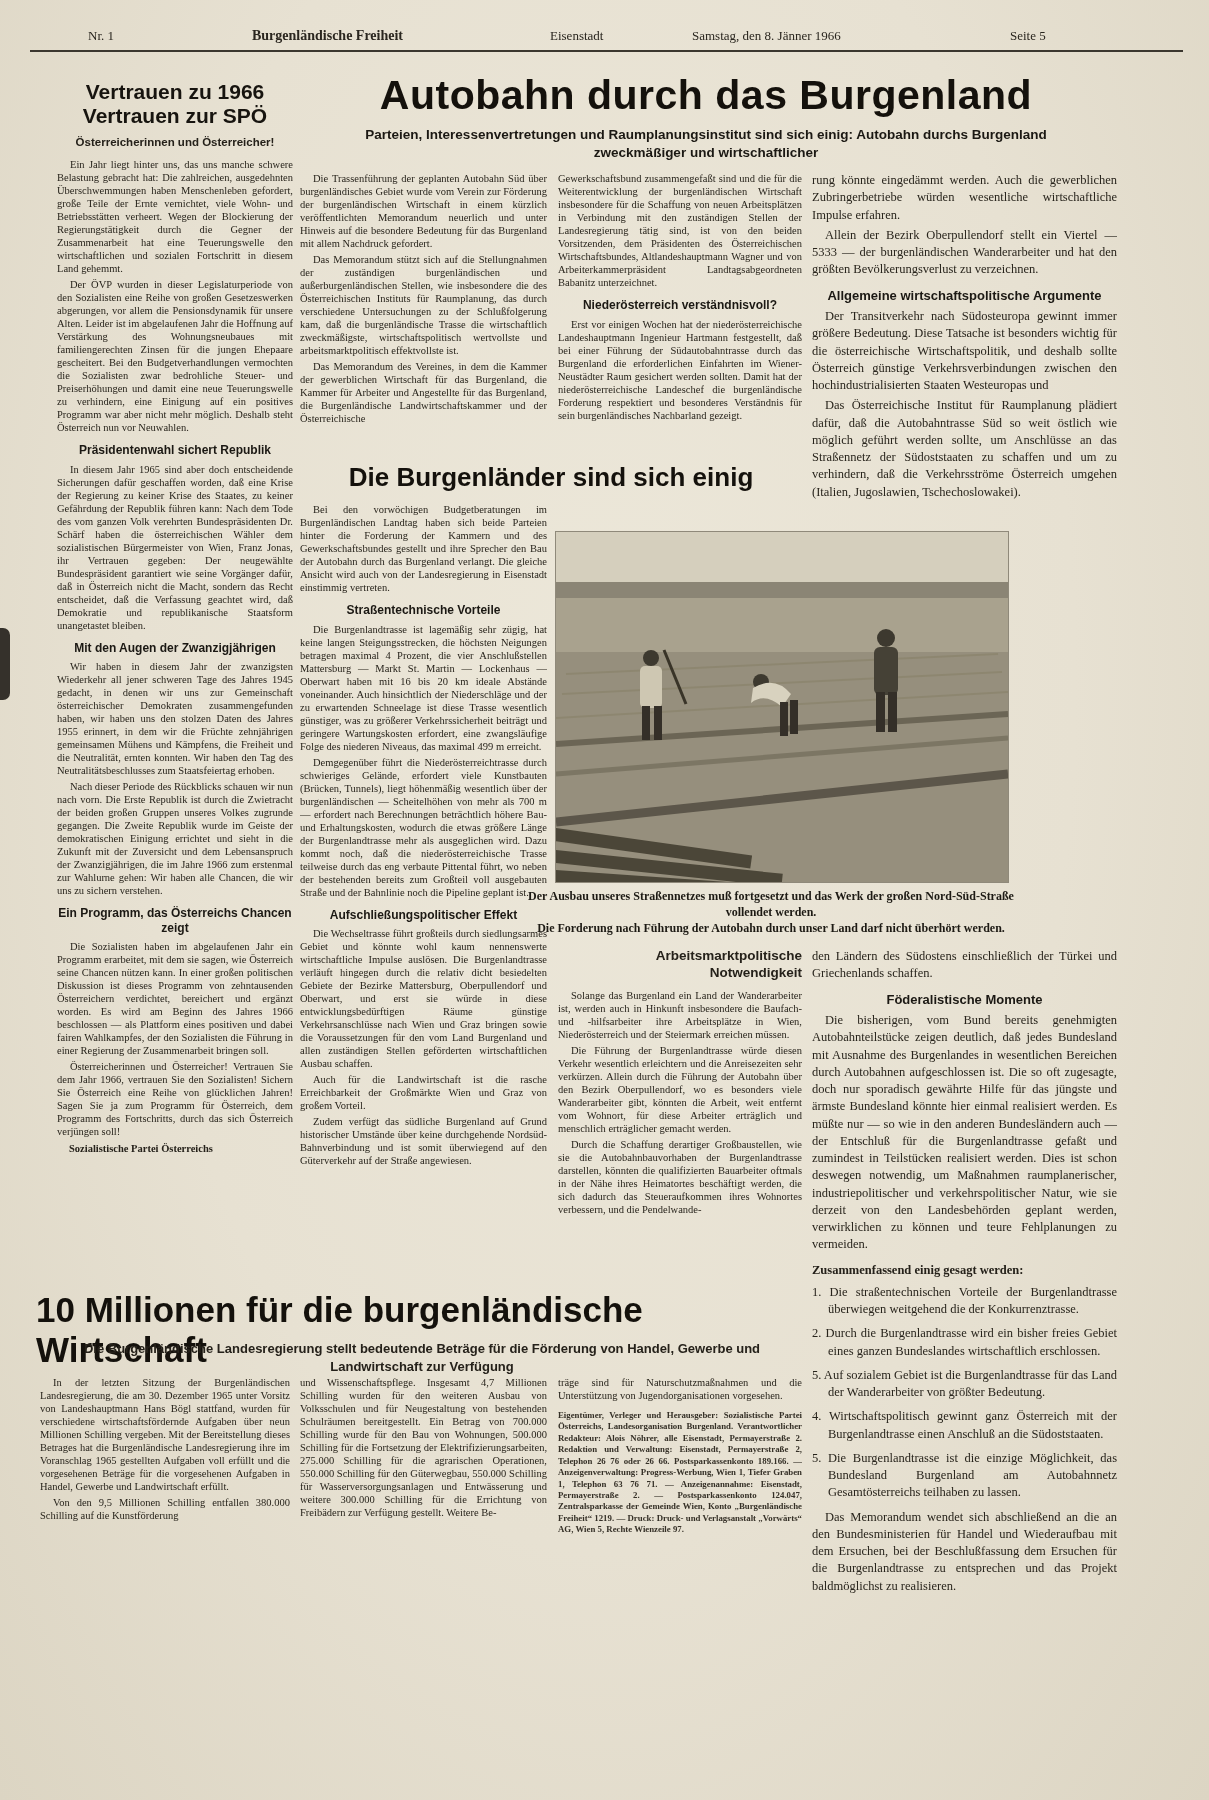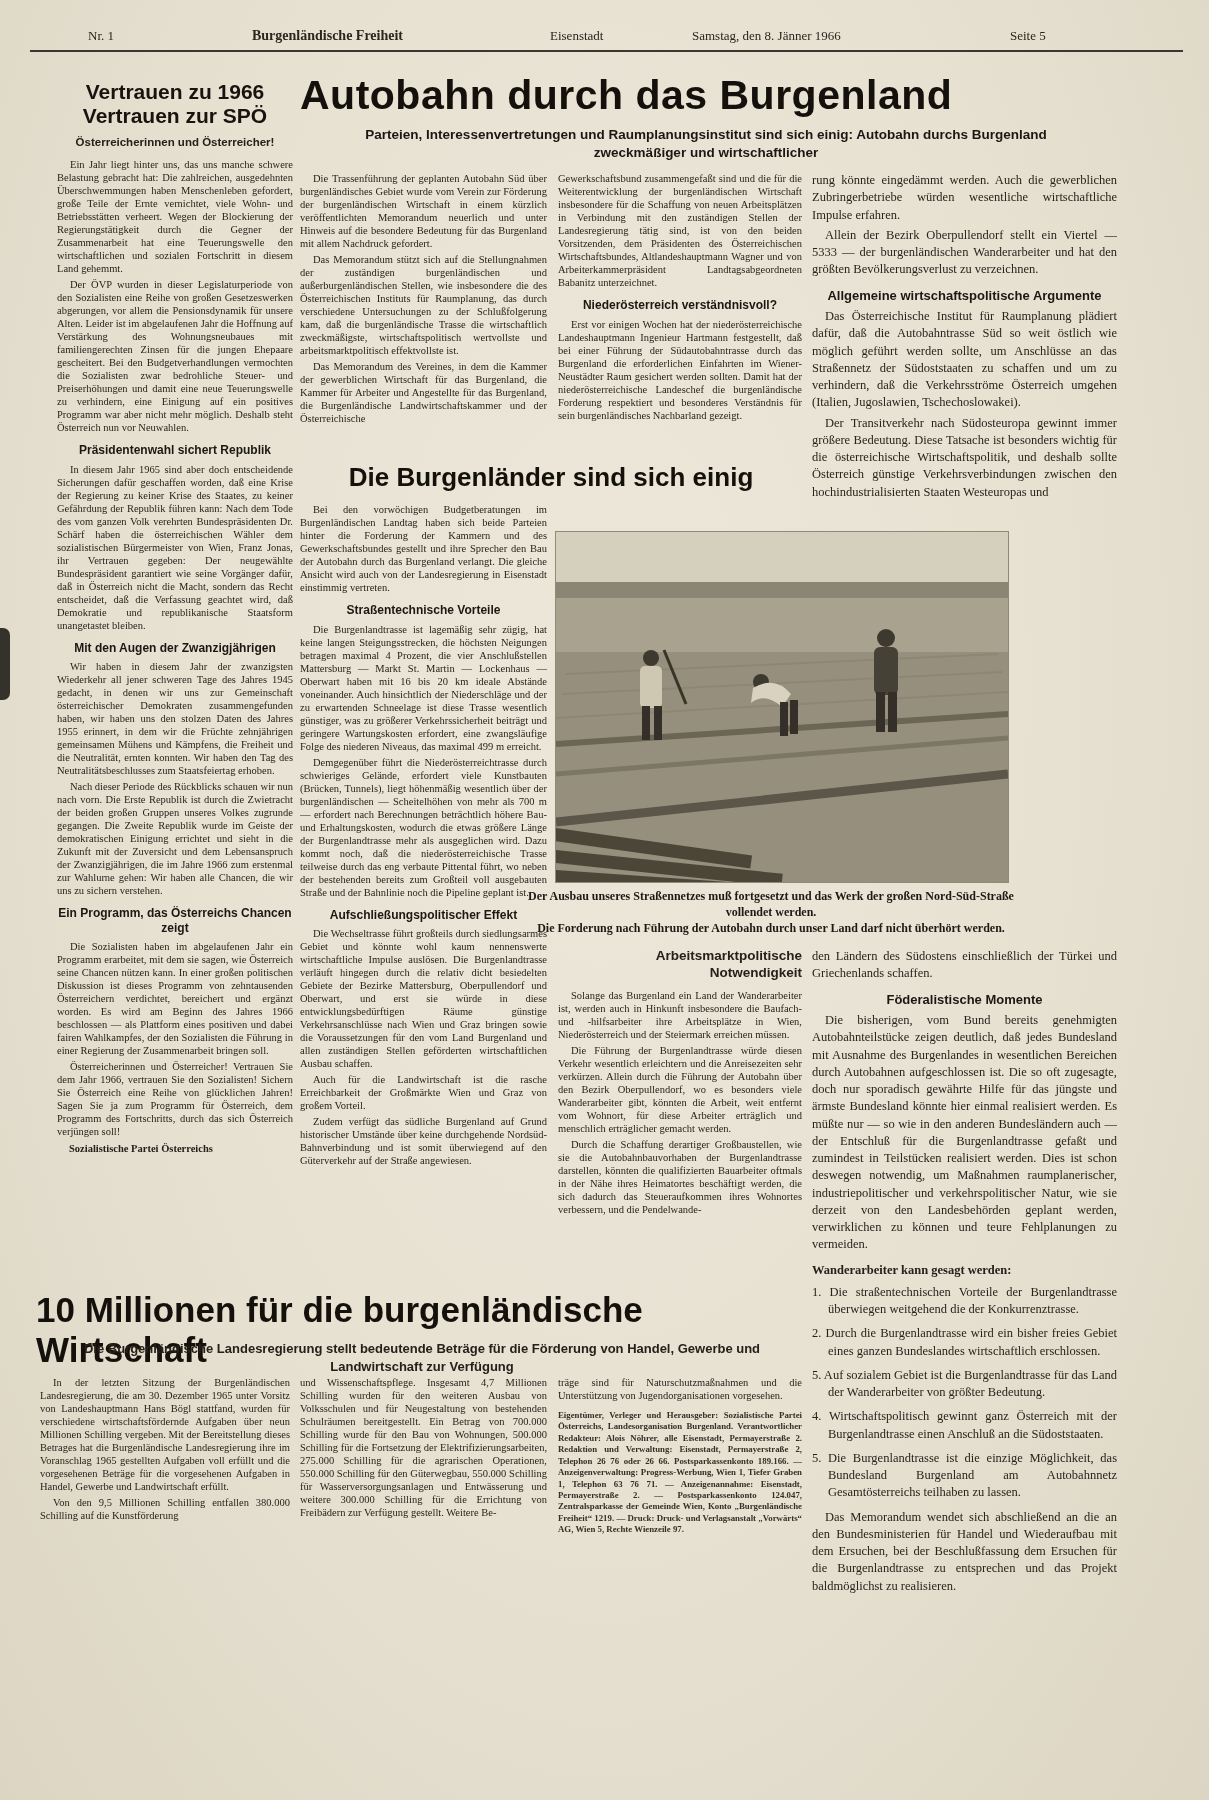--- a/index.html
+++ b/index.html
@@ -31,21 +31,21 @@
 
   
   .spo { left:57px; top:80px; width:236px; height:1205px; }
   .spo-title { font-family:"Liberation Sans", sans-serif; font-weight:bold;
     font-size:21px; line-height:1.14; text-align:center; color:#17140f; }
   .spo-lead { font-family:"Liberation Sans", sans-serif; font-weight:bold;
     font-size:11.5px; text-align:center; margin:8px 0 10px; }
   .spo-sign { font-weight:bold; font-size:10.5px; margin-top:5px;padding-left:12px; }
 
   
-  .a-title { left:300px; top:72px; width:812px; text-align:left;
+  .a-title { left:300px; top:72px; width:812px; text-align:center;
     font-family:"Liberation Sans", sans-serif; font-weight:bold; font-size:41px;
     letter-spacing:.5px; color:#14110c; }
   .a-sub { left:300px; top:126px; width:812px; text-align:center;
     font-family:"Liberation Sans", sans-serif; font-weight:bold; font-size:13.5px;
     line-height:1.35; color:#1b1813; }
   .a-col1 { left:300px; top:172px; width:247px; height:286px; }
   .a-col2 { left:558px; top:172px; width:244px; height:286px; }
   .a-col3 { left:812px; top:172px; width:305px; height:356px; }
   .a-col3 p, .right-lower p, .right-lower .sum-item, .right-lower .sum-intro {
     font-size:12.5px; line-height:1.38; }
@@ -137,22 +137,22 @@
   <section class="abs a-col2 body-col col-clip">
     <p class="noindent">Gewerkschaftsbund zusammengefaßt sind und die für die Weiterentwicklung der burgenländischen Wirtschaft insbesondere für die Schaffung von neuen Arbeitsplätzen in Verbindung mit den zuständigen Stellen der Landesregierung tätig sind, ist von den beiden Vorsitzenden, dem Präsidenten des Österreichischen Wirtschaftsbundes, Altlandeshauptmann Wagner und von Arbeiterkammerpräsident Landtagsabgeordneten Babanitz unterzeichnet.</p>
     <h3 class="subhead">Niederösterreich verständnisvoll?</h3>
     <p>Erst vor einigen Wochen hat der niederösterreichische Landeshauptmann Ingenieur Hartmann festgestellt, daß bei einer Führung der Südautobahntrasse durch das Burgenland die erforderlichen Einfahrten im Wiener-Neustädter Raum gesichert werden sollten. Damit hat der niederösterreichische Landeschef die burgenländische Forderung respektiert und besonderes Verständnis für sein burgenländisches Nachbarland gezeigt.</p>
   </section>
 
   <section class="abs a-col3 body-col col-clip">
     <p class="noindent">rung könnte eingedämmt werden. Auch die gewerblichen Zubringerbetriebe würden wesentliche wirtschaftliche Impulse erfahren.</p>
     <p>Allein der Bezirk Oberpullendorf stellt ein Viertel — 5333 — der burgenländischen Wanderarbeiter und hat den größten Bevölkerungsverlust zu verzeichnen.</p>
     <h3 class="subhead">Allgemeine wirtschaftspolitische Argumente</h3>
+    <p>Der Transitverkehr nach Südosteuropa gewinnt immer größere Bedeutung. Diese Tatsache ist besonders wichtig für die österreichische Wirtschaftspolitik, und deshalb sollte Österreich günstige Verkehrsverbindungen zwischen den hochindustrialisierten Staaten Westeuropas und</p>
     <p>Das Österreichische Institut für Raumplanung plädiert dafür, daß die Autobahntrasse Süd so weit östlich wie möglich geführt werden sollte, um Anschlüsse an das Straßennetz der Südoststaaten zu schaffen und um zu verhindern, daß die Verkehrsströme Österreich umgehen (Italien, Jugoslawien, Tschechoslowakei).</p>
-    <p>Der Transitverkehr nach Südosteuropa gewinnt immer größere Bedeutung. Diese Tatsache ist besonders wichtig für die österreichische Wirtschaftspolitik, und deshalb sollte Österreich günstige Verkehrsverbindungen zwischen den hochindustrialisierten Staaten Westeuropas und</p>
   </section>
 
   <h2 class="abs einig-title">Die Burgenländer sind sich einig</h2>
   <section class="abs einig-col body-col col-clip">
     <p>Bei den vorwöchigen Budgetberatungen im Burgenländischen Landtag haben sich beide Parteien hinter die Forderung der Kammern und des Gewerkschaftsbundes gestellt und ihre Sprecher den Bau der Autobahn durch das Burgenland verlangt. Die gleiche Ansicht wird auch von der Landesregierung in Eisenstadt einstimmig vertreten.</p>
     <h3 class="subhead">Straßentechnische Vorteile</h3>
     <p>Die Burgenlandtrasse ist lagemäßig sehr zügig, hat keine langen Steigungsstrecken, die höchsten Neigungen betragen maximal 4 Prozent, die vier Anschlußstellen Mattersburg — Markt St. Martin — Lockenhaus — Oberwart haben mit 16 bis 20 km ideale Abstände voneinander. Auch hinsichtlich der Niederschläge und der zu erwartenden Schneelage ist diese Trasse wesentlich günstiger, was zu größerer Verkehrssicherheit beiträgt und geringere Wartungskosten erfordert, eine zwangsläufige Folge des niederen Niveaus, das maximal 499 m erreicht.</p>
     <p>Demgegenüber führt die Niederösterreichtrasse durch schwieriges Gelände, erfordert viele Kunstbauten (Brücken, Tunnels), liegt höhenmäßig wesentlich über der burgenländischen — Scheitelhöhen von mehr als 700 m — erfordert nach Berechnungen beträchtlich höhere Bau- und Erhaltungskosten, wodurch die etwas größere Länge der Burgenlandtrasse mehr als ausgeglichen wird. Dazu kommt noch, daß die niederösterreichische Trasse teilweise durch das eng verbaute Pittental führt, wo neben der bestehenden bereits zum Großteil voll ausgebauten Straße und der Bahnlinie noch die Pipeline geplant ist.</p>
     <h3 class="subhead">Aufschließungspolitischer Effekt</h3>
     <p>Die Wechseltrasse führt großteils durch siedlungsarmes Gebiet und könnte wohl kaum nennenswerte wirtschaftliche Impulse auslösen. Die Burgenlandtrasse verläuft hingegen durch die relativ dicht besiedelten Gebiete der Bezirke Mattersburg, Oberpullendorf und Oberwart, und erst sie würde in diese entwicklungsbedürftigen Räume günstige Verkehrsanschlüsse nach Wien und Graz bringen sowie die Voraussetzungen für den vom Land Burgenland und allen zuständigen Stellen geförderten wirtschaftlichen Ausbau schaffen.</p>
@@ -210,21 +210,21 @@
     </h3>
     <p>Solange das Burgenland ein Land der Wanderarbeiter ist, werden auch in Hinkunft insbesondere die Baufach- und -hilfsarbeiter ihre Arbeitsplätze in Wien, Niederösterreich und der Steiermark erreichen müssen.</p>
     <p>Die Führung der Burgenlandtrasse würde diesen Verkehr wesentlich erleichtern und die Anreisezeiten sehr verkürzen. Allein durch die Führung der Autobahn über den Bezirk Oberpullendorf, wo es besonders viele Wanderarbeiter gibt, könnten die Arbeit, weit entfernt vom Wohnort, für diese Arbeiter erträglich und menschlich erträglicher gemacht werden.</p>
     <p>Durch die Schaffung derartiger Großbaustellen, wie sie die Autobahnbauvorhaben der Burgenlandtrasse darstellen, könnten die qualifizierten Bauarbeiter oftmals in der Nähe ihres Heimatortes beschäftigt werden, die sich dadurch das Steueraufkommen ihres Wohnortes verbessern, und die Pendelwande-</p>
   </section>
 
   <section class="abs right-lower body-col col-clip">
     <p class="noindent">den Ländern des Südostens einschließlich der Türkei und Griechenlands schaffen.</p>
     <h3 class="subhead">Föderalistische Momente</h3>
     <p>Die bisherigen, vom Bund bereits genehmigten Autobahnteilstücke zeigen deutlich, daß jedes Bundesland mit Ausnahme des Burgenlandes in wesentlichen Bereichen durch Autobahnen aufgeschlossen ist. Die so oft zugesagte, doch nur sporadisch gewährte Hilfe für das jüngste und ärmste Bundesland könnte hier einmal realisiert werden. Es müßte nur — so wie in den anderen Bundesländern auch — der Entschluß für die Burgenlandtrasse gefaßt und zumindest in Teilstücken realisiert werden. Dies ist schon deswegen notwendig, um Maßnahmen raumplanerischer, industriepolitischer und verkehrspolitischer Natur, wie sie derzeit von den Landesbehörden geplant werden, verwirklichen zu können und teure Fehlplanungen zu vermeiden.</p>
-    <div class="sum-intro">Wanderarbeiter kann gesagt werden:</div>
+    <div class="sum-intro">Zusammenfassend einig gesagt werden:</div>
     <div class="sum-item">1. Die straßentechnischen Vorteile der Burgenlandtrasse überwiegen weitgehend die der Konkurrenztrasse.</div>
     <div class="sum-item">2. Durch die Burgenlandtrasse wird ein bisher freies Gebiet eines ganzen Bundeslandes wirtschaftlich erschlossen.</div>
     <div class="sum-item">5. Auf sozialem Gebiet ist die Burgenlandtrasse für das Land der Wanderarbeiter von größter Bedeutung.</div>
     <div class="sum-item">4. Wirtschaftspolitisch gewinnt ganz Österreich mit der Burgenlandtrasse einen Anschluß an die Südoststaaten.</div>
     <div class="sum-item">5. Die Burgenlandtrasse ist die einzige Möglichkeit, das Bundesland Burgenland am Autobahnnetz Gesamtösterreichs teilhaben zu lassen.</div>
     <p>Das Memorandum wendet sich abschließend an die an den Bundesministerien für Handel und Wiederaufbau mit dem Ersuchen, bei der Beschlußfassung dem Ersuchen für die Burgenlandtrasse zu entsprechen und das Projekt baldmöglichst zu realisieren.</p>
   </section>
 
   <h2 class="abs mill-title">10 Millionen für die burgenländische Wirtschaft</h2>
   <div class="abs mill-sub">Die Burgenländische Landesregierung stellt bedeutende Beträge für die Förderung von Handel, Gewerbe und Landwirtschaft zur Verfügung</div>

